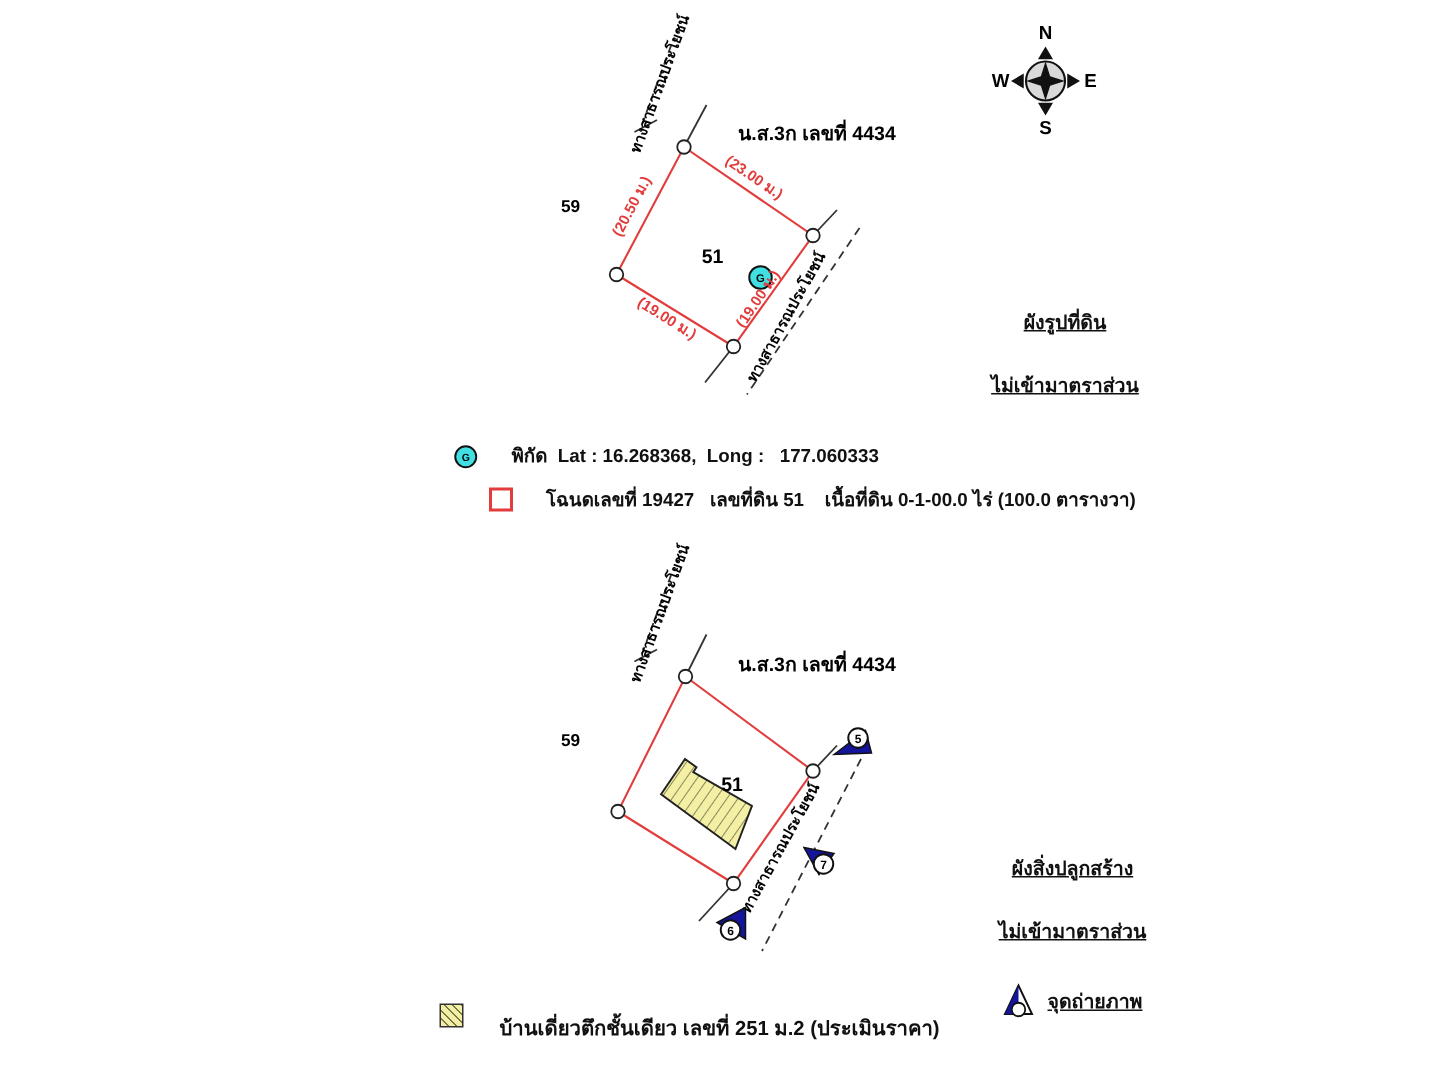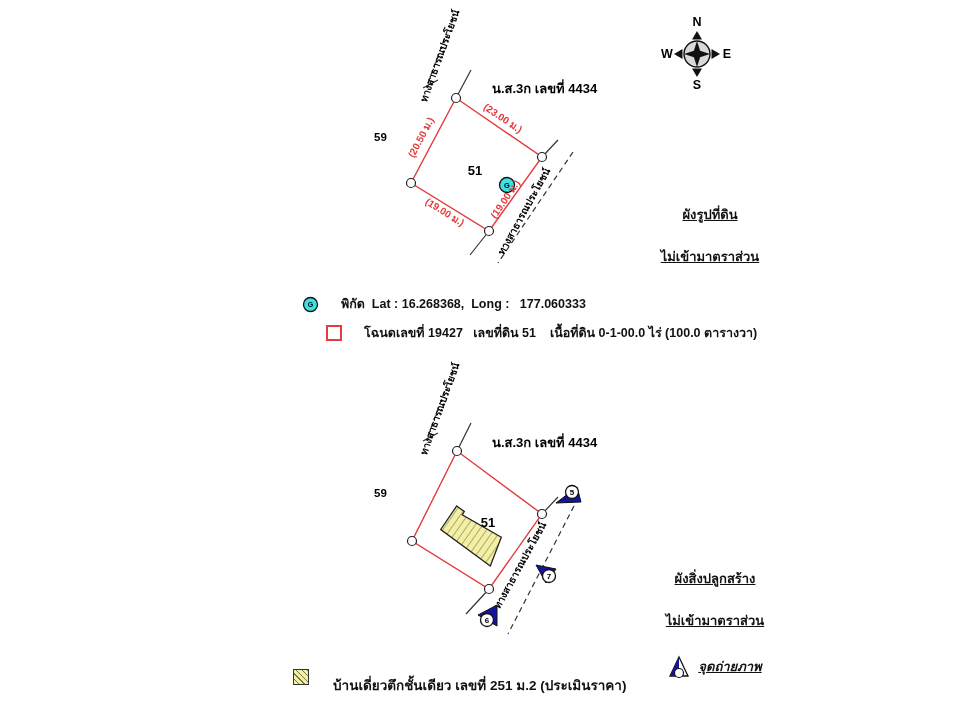--- a/index.html
+++ b/index.html
@@ -6,21 +6,21 @@
   #canvas{
     position:relative;width:960px;height:720px;background:#ffffff;overflow:hidden;
     font-family:"Liberation Sans","DejaVu Sans",sans-serif;color:#111;
   }
   .abs{position:absolute;}
   svg{overflow:visible;}
   svg text{font-family:"Liberation Sans","DejaVu Sans",sans-serif;}
   .svg-bold{font-weight:bold;}
   .heading-block{display:flex;flex-direction:column;align-items:center;gap:21px;}
   .heading-line{font-size:13px;font-weight:bold;text-decoration:underline;white-space:nowrap;}
-  .photo-row{display:flex;align-items:flex-start;gap:8px;margin-top:4px;font-style:italic;}
+  .photo-row{display:flex;align-items:flex-end;gap:8px;margin-top:4px;}
   .legend-row{display:flex;align-items:center;}
   .legend-text{font-size:12.5px;font-weight:bold;white-space:pre;}
   .legend-text-lg{font-size:13.5px;font-weight:bold;white-space:pre;}
   .red-square{width:12px;height:12px;border:2px solid #e23c3c;background:#fff;}
   .hatch-square{
     width:14px;height:14px;border:1.6px solid #333;
     background:repeating-linear-gradient(45deg,#f3efa4 0px,#f3efa4 3px,#77774a 3px,#77774a 4px);
   }
 </style>
 </head>

